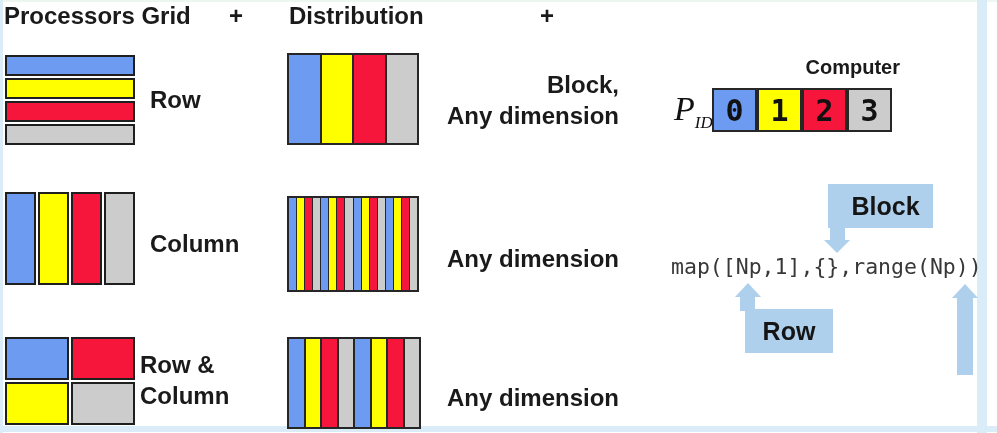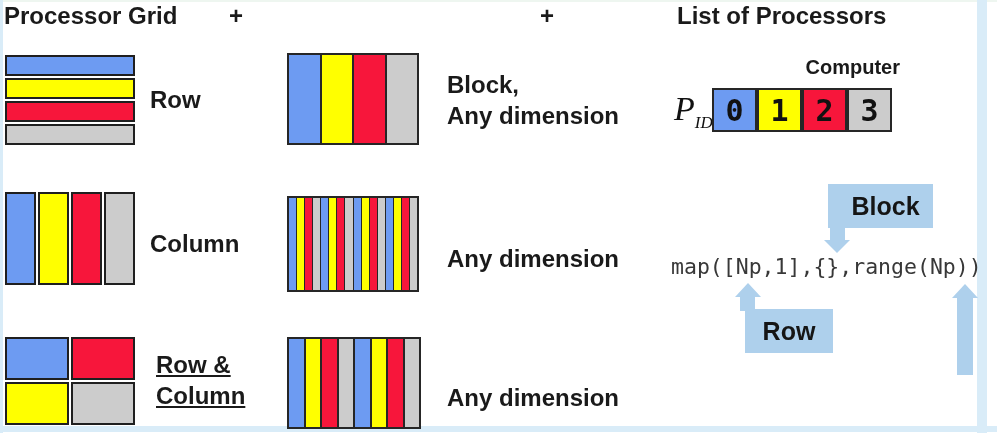--- a/index.html
+++ b/index.html
@@ -43,39 +43,39 @@
 </head>
 <body>
 
 <div id="page">
 
   <div class="edge" style="left:0;top:0;width:997px;height:2px;background:#eef6f0;"></div>
   <div class="edge" style="left:0;top:0;width:3px;height:433px;"></div>
   <div class="edge" style="left:977px;top:0;width:10px;height:433px;"></div>
   <div class="edge" style="left:0;top:426px;width:997px;height:6px;"></div>
 
-  <div class="abs hdr" style="left:4px;top:2px;">Processor Grid</div>
+  <div class="abs hdr" style="left:4px;top:2px;">Processors Grid</div>
   <div class="abs hdr" style="left:229px;top:2px;">+</div>
+  <div class="abs hdr" style="left:289px;top:2px;">Distribution</div>
   <div class="abs hdr" style="left:540px;top:2px;">+</div>
-  <div class="abs hdr" style="left:677px;top:2px;">List of Processors</div>
 
   <div class="abs gridbox v" style="left:5px;top:55px;width:130px;height:90px;">
       <div class="stripe" style="background: rgb(109, 155, 242);"></div>
       <div class="stripe" style="background: rgb(255, 255, 0);"></div>
       <div class="stripe" style="background: rgb(247, 22, 59);"></div>
       <div class="stripe" style="background: rgb(204, 204, 204);"></div>
     </div>
   <div class="abs biglabel" style="left:150px;top:84px;">Row</div>
   <div class="abs distbox" style="left:287px;top:53px;width:128px;height:88px;">
       <div class="dstripe" style="background: rgb(109, 155, 242);"></div>
       <div class="dstripe" style="background: rgb(255, 255, 0);"></div>
       <div class="dstripe" style="background: rgb(247, 22, 59);"></div>
       <div class="dstripe" style="background: rgb(204, 204, 204);"></div>
     </div>
-  <div class="abs biglabel" style="left:447px;top:69px;"><span>Block,</span><br><span>Any dimension</span></div>
+  <div class="abs biglabel" style="left:447px;top:69px;text-align:right;"><span>Block,</span><br><span>Any dimension</span></div>
 
   <div class="abs gridbox h" style="left:5px;top:192px;width:130px;height:93px;">
       <div class="stripe" style="background: rgb(109, 155, 242);"></div>
       <div class="stripe" style="background: rgb(255, 255, 0);"></div>
       <div class="stripe" style="background: rgb(247, 22, 59);"></div>
       <div class="stripe" style="background: rgb(204, 204, 204);"></div>
     </div>
   <div class="abs biglabel" style="left:150px;top:228px;">Column</div>
   <div class="abs distbox cyc" style="left:287px;top:196px;width:128px;height:92px;">
       <div class="dstripe" style="background: rgb(109, 155, 242);"></div>
@@ -96,21 +96,21 @@
       <div class="dstripe" style="background: rgb(204, 204, 204);"></div>
     </div>
   <div class="abs biglabel" style="left:447px;top:212px;"><br><span>Any dimension</span></div>
 
   <div class="abs gridbox rc" style="left:5px;top:337px;width:130px;height:88px;">
       <div class="cell2x2" style="background: rgb(109, 155, 242);"></div>
       <div class="cell2x2" style="background: rgb(247, 22, 59);"></div>
       <div class="cell2x2" style="background: rgb(255, 255, 0);"></div>
       <div class="cell2x2" style="background: rgb(204, 204, 204);"></div>
     </div>
-  <div class="abs biglabel" style="left:156px;top:349px;text-decoration:underline;"><span>Row &amp;</span><br><span>Column</span></div>
+  <div class="abs biglabel" style="left:140px;top:349px;"><span>Row &amp;</span><br><span>Column</span></div>
   <div class="abs distbox" style="left:287px;top:337px;width:130px;height:88px;">
       <div class="dstripe" style="background: rgb(109, 155, 242);"></div>
       <div class="dstripe" style="background: rgb(255, 255, 0);"></div>
       <div class="dstripe" style="background: rgb(247, 22, 59);"></div>
       <div class="dstripe" style="background: rgb(204, 204, 204);"></div>
       <div class="dstripe" style="background: rgb(109, 155, 242);"></div>
       <div class="dstripe" style="background: rgb(255, 255, 0);"></div>
       <div class="dstripe" style="background: rgb(247, 22, 59);"></div>
       <div class="dstripe" style="background: rgb(204, 204, 204);"></div>
     </div>

